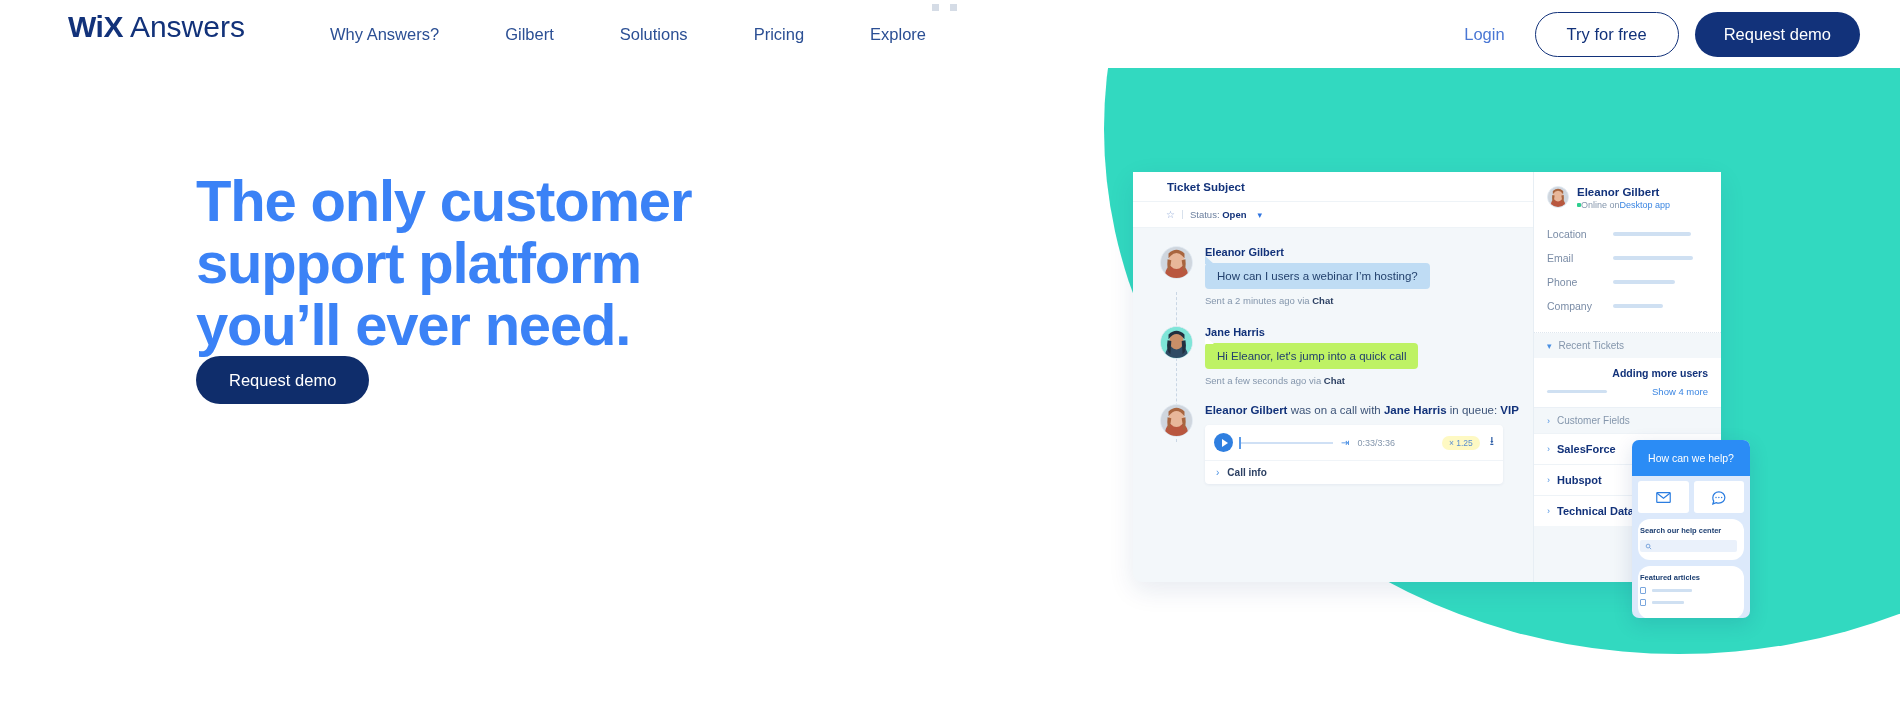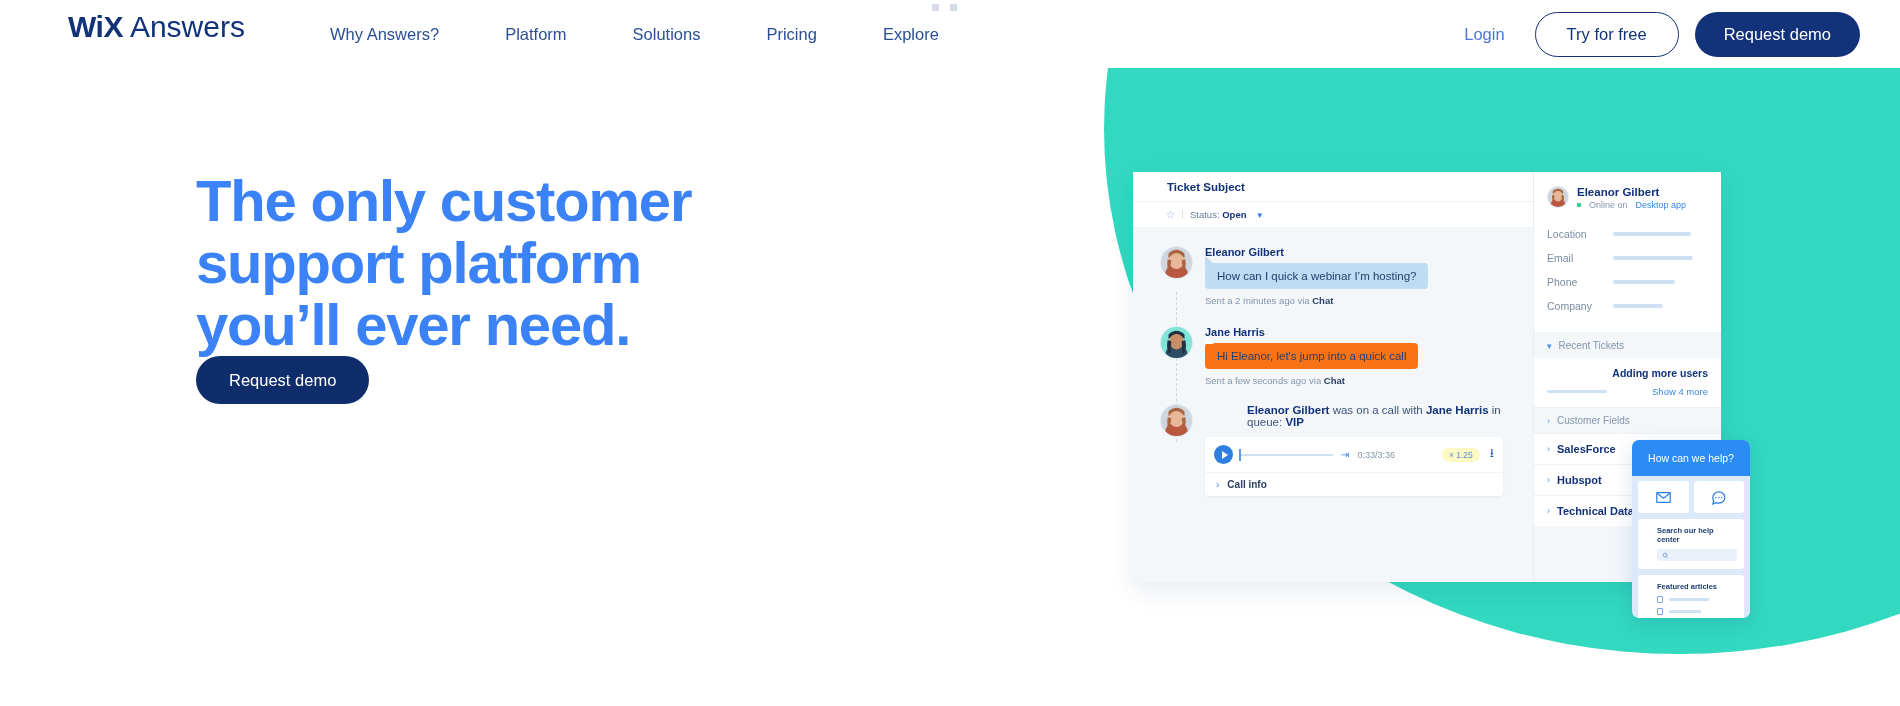--- a/index.html
+++ b/index.html
@@ -110,30 +110,30 @@
     position:absolute; left:27px; top:0; width:33px; height:33px;
     border-radius:50%; overflow:hidden; border:1px solid #e3ebf3; background:#d8dfe7;
   }
   .avatar.teal { background:#7fe5d8; }
   .av-face { position:absolute; inset:0; }
   .msg-name { font-size:11px; font-weight:bold; color:#12327a; margin-bottom:5px; }
   .bubble {
     display:inline-block; background:#bfdcf4; color:#23416d;
     border-radius:4px; padding:7px 12px; font-size:11.5px; position:relative;
   }
-  .bubble.white { background:#f97316; }
+  .bubble.white { background:#bef264; }
   .bubble:before {
     content:""; position:absolute; left:0; top:-7px;
     border-left:9px solid #bfdcf4; border-top:8px solid transparent;
   }
   .bubble.white:before { border-left-color:#fff; }
   .msg-meta { font-size:9.5px; color:#8496ac; margin-top:6px; }
   .msg-meta b { color:#2c4063; }
 
-  .event-line { font-size:11.5px; color:#3d5478; margin-bottom:9px;margin-left:42px; }
+  .event-line { font-size:11.5px; color:#3d5478; margin-bottom:9px; }
   .event-line b { color:#12327a; }
 
   .player-card {
     background:#fff; border-radius:4px; width:298px; margin-left:0;
     box-shadow:0 1px 3px rgba(30,60,110,.07);
   }
   .player-row { height:36px; display:flex; align-items:center; padding:0 9px; gap:8px; border-bottom:1px solid #f0f4f8; }
   .play-btn {
     width:19px; height:19px; border-radius:50%; background:#2f7fe0;
     display:flex; align-items:center; justify-content:center; flex:0 0 auto;
@@ -147,21 +147,21 @@
   .dl-icon { color:#2f5fa8; font-size:12px; flex:0 0 auto; margin-left:2px; }
   .callinfo-row { height:23px; display:flex; align-items:center; gap:8px; padding-left:11px; }
   .callinfo-chev { color:#4a90e2; font-size:10px; }
   .callinfo-txt { font-size:10px; font-weight:bold; color:#2c4063; }
 
   
   .side-profile { background:#fff; padding:14px 13px 20px 13px; }
   .sp-head { display:flex; align-items:flex-start; gap:8px; margin-bottom:18px; }
   .sp-avatar { width:22px;height:22px;border-radius:50%;overflow:hidden;background:#d4dbe3;border:1px solid #e3ebf3;flex:0 0 auto;position:relative;}
   .sp-name { font-size:11.5px; font-weight:bold; color:#12327a; }
-  .sp-status { font-size:9px; color:#8496ac; margin-top:2px; display:flex; align-items:center; gap:8px;}
+  .sp-status { font-size:9px; color:#8496ac; margin-top:2px; display:flex; align-items:center; gap:0;}
   .green-dot { width:4px;height:4px;background:#2ecf8f;border-radius:1px; display:inline-block;}
   .sp-status a { color:#3b86e2; text-decoration:none; }
   .field-row { display:flex; align-items:center; margin-bottom:12px; }
   .field-label { width:66px; font-size:10.5px; color:#7a8ca6; }
   .field-bar { height:3.5px; border-radius:2px; background:#cfe0f2; }
   .side-sec {
     border-top:1px dotted #dfe7ef; background:#fff;
   }
   .side-sec-head {
     display:flex; align-items:center; gap:7px; padding:7px 13px; background:#f3f7fa;
@@ -183,21 +183,21 @@
   .widget {
     position:absolute; left:1632px; top:440px; width:118px; height:178px;
     border-radius:7px; background:#dce9fb; z-index:30;
     box-shadow:0 6px 20px rgba(20,50,110,.14); overflow:hidden;
   }
   .w-head { background:#2b8cf5; height:36px; display:flex; align-items:center; justify-content:center; }
   .w-head-txt { color:#fff; font-size:10.5px; }
   .w-tiles { display:flex; gap:5px; padding:5px 6px 0 6px; }
   .w-tile { flex:1; height:32px; background:#fff; border-radius:3px; display:flex; align-items:center; justify-content:center; }
   .w-tile svg { width:17px; height:17px; }
-  .w-card { background:#fff; border-radius:3px; margin:6px 6px 0 6px; padding:7px 7px 8px 19px; }
+  .w-card { background:#fff; border-radius:12px; margin:6px 6px 0 6px; padding:7px 7px 8px 2px; }
   .w-card-t { font-size:7.5px; font-weight:bold; color:#1b3d70; margin-bottom:5px; }
   .w-search { height:12px; background:#eaf1fb; border-radius:2px; display:flex; align-items:center; padding-left:5px; }
   .w-art-row { display:flex; align-items:center; gap:6px; margin-bottom:5px; }
   .w-doc { width:6px;height:7px;border:1px solid #7aa6dd;border-radius:1px; flex:0 0 auto;}
   .w-art-bar { height:2.5px; border-radius:1px; background:#cfe0f2; }
 </style>
 </head>
 <body>
 
 <div id="page">
@@ -208,21 +208,21 @@
 
   <div class="header">
 
     <div class="logo">
       <span class="logo-wix">WiX</span>
       <span class="logo-answers">Answers</span>
     </div>
 
     <nav class="nav">
       <a href="#" style="margin-right:66px">Why Answers?</a>
-      <a href="#" style="margin-right:66px">Platform</a>
+      <a href="#" style="margin-right:66px">Gilbert</a>
       <a href="#" style="margin-right:66px">Solutions</a>
       <a href="#" style="margin-right:66px">Pricing</a>
       <a href="#">Explore</a>
     </nav>
 
     <div class="dots">
       <span class="dot"></span>
       <span class="dot"></span>
     </div>
 
@@ -261,21 +261,21 @@
             <svg class="av-face" viewBox="0 0 33 33">
               <rect width="33" height="33" fill="#cfd6de"></rect>
               <ellipse cx="16.5" cy="29" rx="12" ry="11" fill="#b9573f"></ellipse>
               <ellipse cx="16.5" cy="14" rx="8" ry="9.5" fill="#e8b79a"></ellipse>
               <path d="M8 12 Q16.5 1 25 12 L25 7 Q16.5 -1 8 7 Z" fill="#a8653f"></path>
               <path d="M7 13 Q6 24 9 27 L11 14 Z" fill="#a8653f"></path>
               <path d="M26 13 Q27 24 24 27 L22 14 Z" fill="#a8653f"></path>
             </svg>
           </div>
           <div class="msg-name">Eleanor Gilbert</div>
-          <div class="bubble">How can I quick a webinar I’m hosting?</div>
+          <div class="bubble">How can I users a webinar I’m hosting?</div>
           <div class="msg-meta"><span>Sent a 2 minutes ago via</span> <b>Chat</b></div>
         </div>
 
         <div class="msg" style="margin-top:20px">
           <div class="avatar teal">
             <svg class="av-face" viewBox="0 0 33 33">
               <rect width="33" height="33" fill="#7fe5d8"></rect>
               <ellipse cx="16.5" cy="30" rx="12" ry="11" fill="#2f4a63"></ellipse>
               <ellipse cx="16.5" cy="15" rx="7.5" ry="9" fill="#c98f68"></ellipse>
               <path d="M8 13 Q16.5 2 25 13 L25 8 Q16.5 0 8 8 Z" fill="#22303f"></path>

